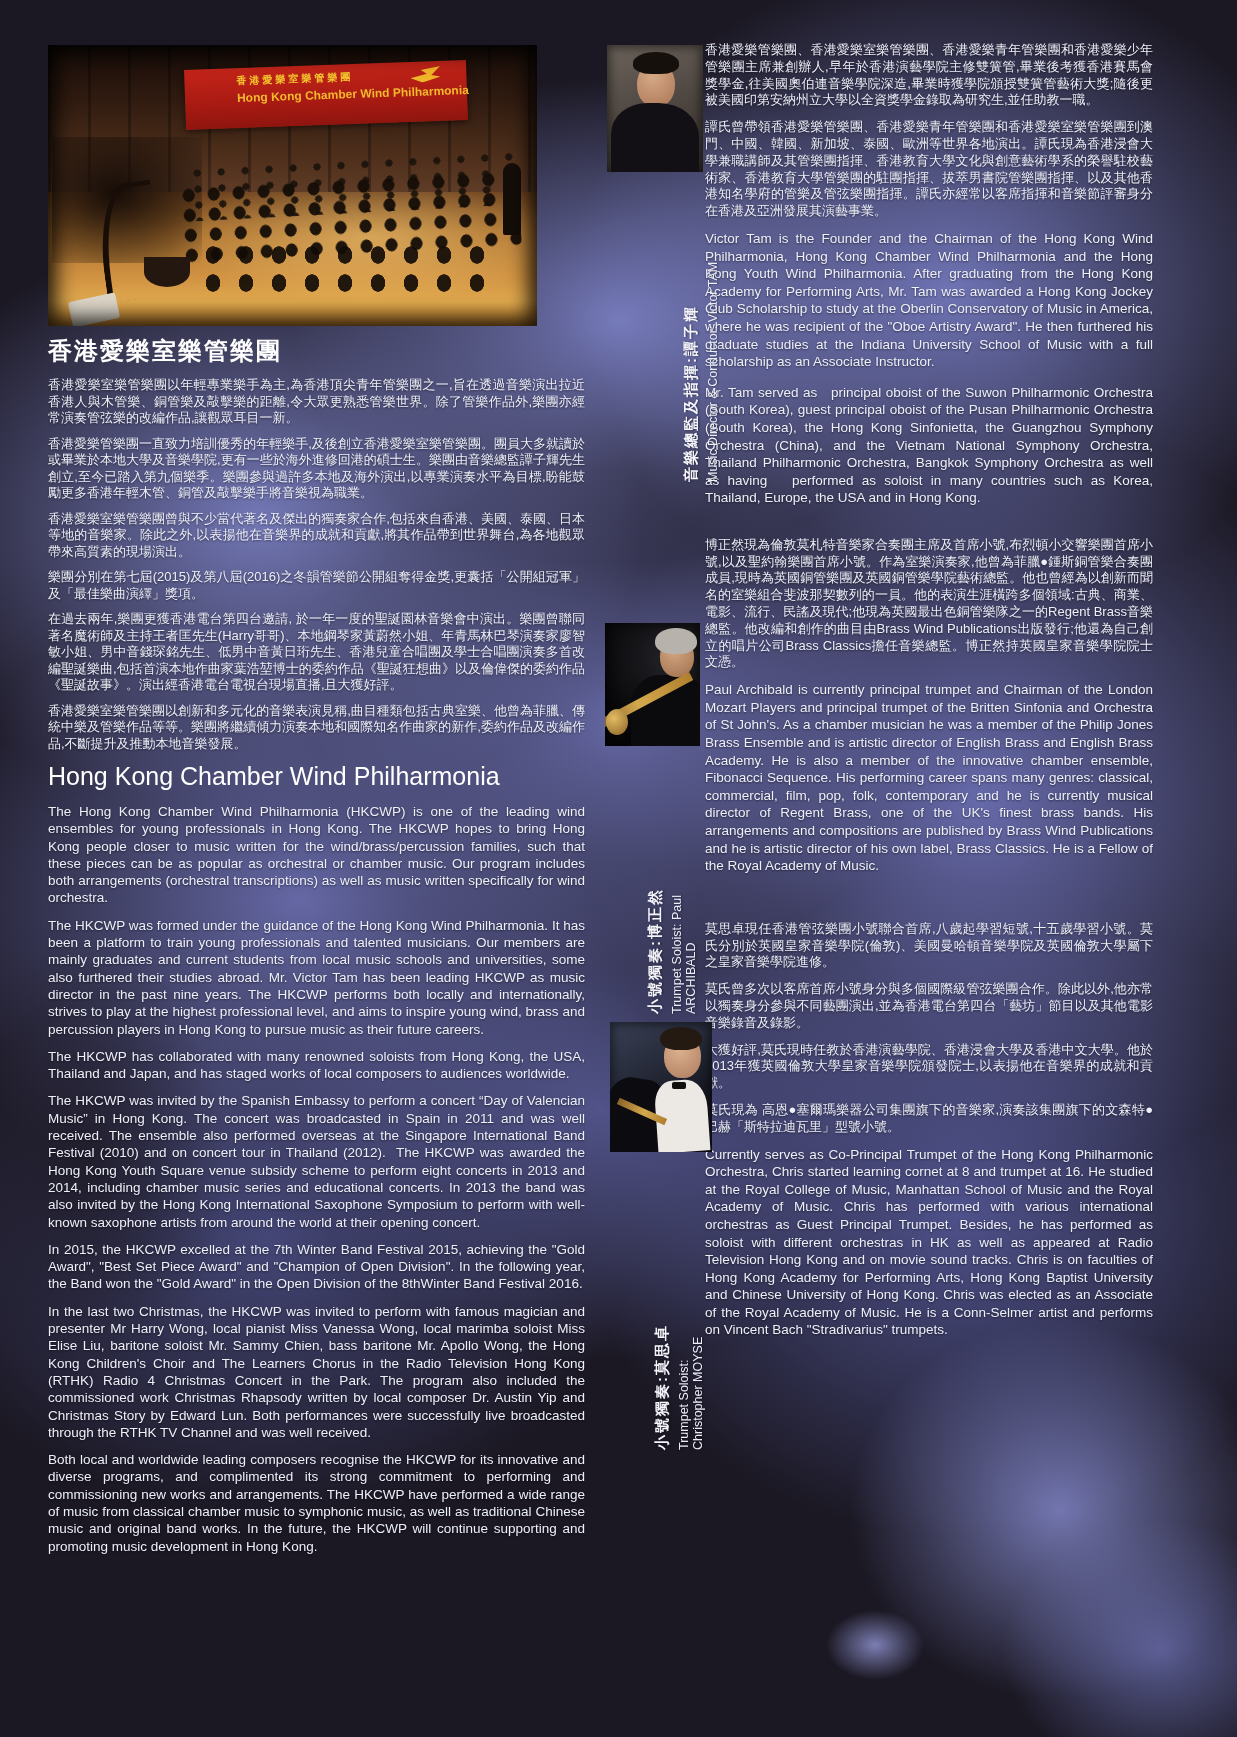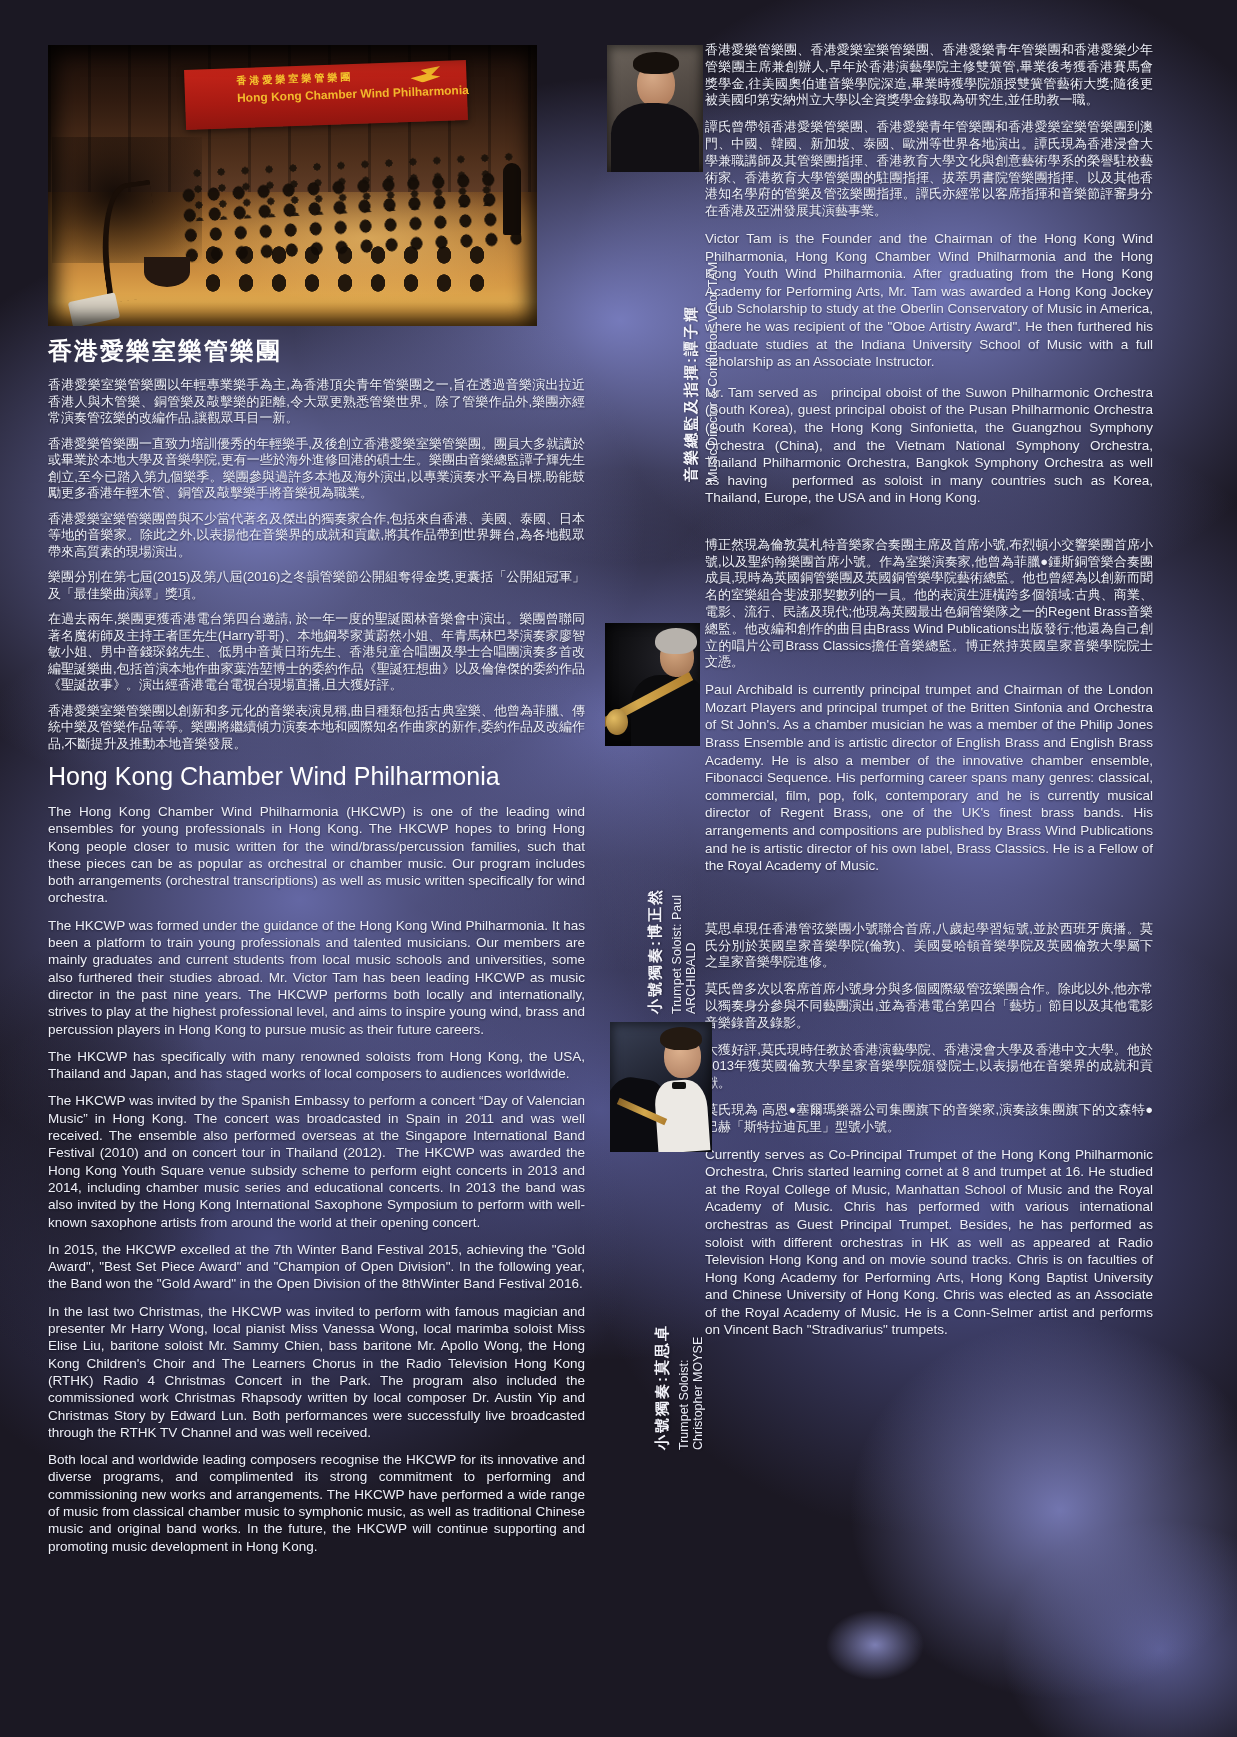--- a/index.html
+++ b/index.html
@@ -138,35 +138,35 @@
     <h1>香港愛樂室樂管樂團</h1>
     <p class="zh">香港愛樂室樂管樂團以年輕專業樂手為主,為香港頂尖青年管樂團之一,旨在透過音樂演出拉近香港人與木管樂、銅管樂及敲擊樂的距離,令大眾更熟悉管樂世界。除了管樂作品外,樂團亦經常演奏管弦樂的改編作品,讓觀眾耳目一新。</p>
     <p class="zh">香港愛樂管樂團一直致力培訓優秀的年輕樂手,及後創立香港愛樂室樂管樂團。團員大多就讀於或畢業於本地大學及音樂學院,更有一些於海外進修回港的碩士生。樂團由音樂總監譚子輝先生創立,至今已踏入第九個樂季。樂團參與過許多本地及海外演出,以專業演奏水平為目標,盼能鼓勵更多香港年輕木管、銅管及敲擊樂手將音樂視為職業。</p>
     <p class="zh">香港愛樂室樂管樂團曾與不少當代著名及傑出的獨奏家合作,包括來自香港、美國、泰國、日本等地的音樂家。除此之外,以表揚他在音樂界的成就和貢獻,將其作品帶到世界舞台,為各地觀眾帶來高質素的現場演出。</p>
     <p class="zh">樂團分別在第七屆(2015)及第八屆(2016)之冬韻管樂節公開組奪得金獎,更囊括「公開組冠軍」及「最佳樂曲演繹」獎項。</p>
     <p class="zh">在過去兩年,樂團更獲香港電台第四台邀請, 於一年一度的聖誕園林音樂會中演出。樂團曾聯同著名魔術師及主持王者匡先生(Harry哥哥)、本地鋼琴家黃蔚然小姐、年青馬林巴琴演奏家廖智敏小姐、男中音錢琛銘先生、低男中音黃日珩先生、香港兒童合唱團及學士合唱團演奏多首改編聖誕樂曲,包括首演本地作曲家葉浩堃博士的委約作品《聖誕狂想曲》以及倫偉傑的委約作品《聖誕故事》。演出經香港電台電視台現場直播,且大獲好評。</p>
     <p class="zh">香港愛樂室樂管樂團以創新和多元化的音樂表演見稱,曲目種類包括古典室樂、他曾為菲臘、傳統中樂及管樂作品等等。樂團將繼續傾力演奏本地和國際知名作曲家的新作,委約作品及改編作品,不斷提升及推動本地音樂發展。</p>
     <h2>Hong Kong Chamber Wind Philharmonia</h2>
     <p class="en">The Hong Kong Chamber Wind Philharmonia (HKCWP) is one of the leading wind ensembles for young professionals in Hong Kong. The HKCWP hopes to bring Hong Kong people closer to music written for the wind/brass/percussion families, such that these pieces can be as popular as orchestral or chamber music. Our program includes both arrangements (orchestral transcriptions) as well as music written specifically for wind orchestra.</p>
     <p class="en">The HKCWP was formed under the guidance of the Hong Kong Wind Philharmonia. It has been a platform to train young professionals and talented musicians. Our members are mainly graduates and current students from local music schools and universities, some also furthered their studies abroad. Mr. Victor Tam has been leading HKCWP as music director in the past nine years. The HKCWP performs both locally and internationally, strives to play at the highest professional level, and aims to inspire young wind, brass and percussion players in Hong Kong to pursue music as their future careers.</p>
-    <p class="en">The HKCWP has specifically with many renowned soloists from Hong Kong, the USA, Thailand and Japan, and has staged works of local composers to audiences worldwide.</p>
+    <p class="en">The HKCWP has collaborated with many renowned soloists from Hong Kong, the USA, Thailand and Japan, and has staged works of local composers to audiences worldwide.</p>
     <p class="en">The HKCWP was invited by the Spanish Embassy to perform a concert “Day of Valencian Music” in Hong Kong. The concert was broadcasted in Spain in 2011 and was well received. The ensemble also performed overseas at the Singapore International Band Festival (2010) and on concert tour in Thailand (2012).  The HKCWP was awarded the Hong Kong Youth Square venue subsidy scheme to perform eight concerts in 2013 and 2014, including chamber music series and educational concerts. In 2013 the band was also invited by the Hong Kong International Saxophone Symposium to perform with well-known saxophone artists from around the world at their opening concert.</p>
     <p class="en">In 2015, the HKCWP excelled at the 7th Winter Band Festival 2015, achieving the "Gold Award", "Best Set Piece Award" and "Champion of Open Division". In the following year, the Band won the "Gold Award" in the Open Division of the 8thWinter Band Festival 2016.</p>
     <p class="en">In the last two Christmas, the HKCWP was invited to perform with famous magician and presenter Mr Harry Wong, local pianist Miss Vanessa Wong, local marimba soloist Miss Elise Liu, baritone soloist Mr. Sammy Chien, bass baritone Mr. Apollo Wong, the Hong Kong Children's Choir and The Learners Chorus in the Radio Television Hong Kong (RTHK) Radio 4 Christmas Concert in the Park. The program also included the commissioned work Christmas Rhapsody written by local composer Dr. Austin Yip and Christmas Story by Edward Lun. Both performances were successfully live broadcasted through the RTHK TV Channel and was well received.</p>
     <p class="en">Both local and worldwide leading composers recognise the HKCWP for its innovative and diverse programs, and complimented its strong commitment to performing and commissioning new works and arrangements. The HKCWP have performed a wide range of music from classical chamber music to symphonic music, as well as traditional Chinese music and original band works. In the future, the HKCWP will continue supporting and promoting music development in Hong Kong.</p>
   </div>
 
   <div class="right-col">
     <p class="zh">香港愛樂管樂團、香港愛樂室樂管樂團、香港愛樂青年管樂團和香港愛樂少年管樂團主席兼創辦人,早年於香港演藝學院主修雙簧管,畢業後考獲香港賽馬會獎學金,往美國奧伯連音樂學院深造,畢業時獲學院頒授雙簧管藝術大獎;隨後更被美國印第安納州立大學以全資獎學金錄取為研究生,並任助教一職。</p>
     <p class="zh">譚氏曾帶領香港愛樂管樂團、香港愛樂青年管樂團和香港愛樂室樂管樂團到澳門、中國、韓國、新加坡、泰國、歐洲等世界各地演出。譚氏現為香港浸會大學兼職講師及其管樂團指揮、香港教育大學文化與創意藝術學系的榮譽駐校藝術家、香港教育大學管樂團的駐團指揮、拔萃男書院管樂團指揮、以及其他香港知名學府的管樂及管弦樂團指揮。譚氏亦經常以客席指揮和音樂節評審身分在香港及亞洲發展其演藝事業。</p>
     <p class="en">Victor Tam is the Founder and the Chairman of the Hong Kong Wind Philharmonia, Hong Kong Chamber Wind Philharmonia and the Hong Kong Youth Wind Philharmonia. After graduating from the Hong Kong Academy for Performing Arts, Mr. Tam was awarded a Hong Kong Jockey Club Scholarship to study at the Oberlin Conservatory of Music in America, where he was recipient of the "Oboe Artistry Award". He then furthered his graduate studies at the Indiana University School of Music with a full scholarship as an Associate Instructor.</p>
     <p class="en">Mr. Tam served as   principal oboist of the Suwon Philharmonic Orchestra (South Korea), guest principal oboist of the Pusan Philharmonic Orchestra (South Korea), the Hong Kong Sinfonietta, the Guangzhou Symphony Orchestra (China), and the Vietnam National Symphony Orchestra, Thailand Philharmonic Orchestra, Bangkok Symphony Orchestra as well as having   performed as soloist in many countries such as Korea, Thailand, Europe, the USA and in Hong Kong.</p>
     <p class="zh gap-paul">博正然現為倫敦莫札特音樂家合奏團主席及首席小號,布烈頓小交響樂團首席小號,以及聖約翰樂團首席小號。作為室樂演奏家,他曾為菲臘●鍾斯銅管樂合奏團成員,現時為英國銅管樂團及英國銅管樂學院藝術總監。他也曾經為以創新而聞名的室樂組合斐波那契數列的一員。他的表演生涯橫跨多個領域:古典、商業、電影、流行、民謠及現代;他現為英國最出色銅管樂隊之一的Regent Brass音樂總監。他改編和創作的曲目由Brass Wind Publications出版發行;他還為自己創立的唱片公司Brass Classics擔任音樂總監。博正然持英國皇家音樂學院院士文憑。</p>
     <p class="en">Paul Archibald is currently principal trumpet and Chairman of the London Mozart Players and principal trumpet of the Britten Sinfonia and Orchestra of St John's. As a chamber musician he was a member of the Philip Jones Brass Ensemble and is artistic director of English Brass and English Brass Academy. He is also a member of the innovative chamber ensemble, Fibonacci Sequence. His performing career spans many genres: classical, commercial, film, pop, folk, contemporary and he is currently musical director of Regent Brass, one of the UK's finest brass bands. His arrangements and compositions are published by Brass Wind Publications and he is artistic director of his own label, Brass Classics. He is a Fellow of the Royal Academy of Music.</p>
-    <p class="zh gap-moyse">莫思卓現任香港管弦樂團小號聯合首席,八歲起學習短號,並於西班牙廣播。莫氏分別於英國皇家音樂學院(倫敦)、美國曼哈頓音樂學院及英國倫敦大學屬下之皇家音樂學院進修。</p>
+    <p class="zh gap-moyse">莫思卓現任香港管弦樂團小號聯合首席,八歲起學習短號,十五歲學習小號。莫氏分別於英國皇家音樂學院(倫敦)、美國曼哈頓音樂學院及英國倫敦大學屬下之皇家音樂學院進修。</p>
     <p class="zh">莫氏曾多次以客席首席小號身分與多個國際級管弦樂團合作。除此以外,他亦常以獨奏身分參與不同藝團演出,並為香港電台第四台「藝坊」節目以及其他電影音樂錄音及錄影。</p>
     <p class="zh">大獲好評,莫氏現時任教於香港演藝學院、香港浸會大學及香港中文大學。他於2013年獲英國倫敦大學皇家音樂學院頒發院士,以表揚他在音樂界的成就和貢獻。</p>
     <p class="zh">莫氏現為 高恩●塞爾瑪樂器公司集團旗下的音樂家,演奏該集團旗下的文森特●巴赫「斯特拉迪瓦里」型號小號。</p>
     <p class="en">Currently serves as Co-Principal Trumpet of the Hong Kong Philharmonic Orchestra, Chris started learning cornet at 8 and trumpet at 16. He studied at the Royal College of Music, Manhattan School of Music and the Royal Academy of Music. Chris has performed with various international orchestras as Guest Principal Trumpet. Besides, he has performed as soloist with different orchestras in HK as well as appeared at Radio Television Hong Kong and on movie sound tracks. Chris is on faculties of Hong Kong Academy for Performing Arts, Hong Kong Baptist University and Chinese University of Hong Kong. Chris was elected as an Associate of the Royal Academy of Music. He is a Conn-Selmer artist and performs on Vincent Bach "Stradivarius" trumpets.</p>
   </div>
 
   <div class="portrait victor">
     <div class="p-part face"></div>
     <div class="p-part hair"></div>
     <div class="p-part body"></div>

